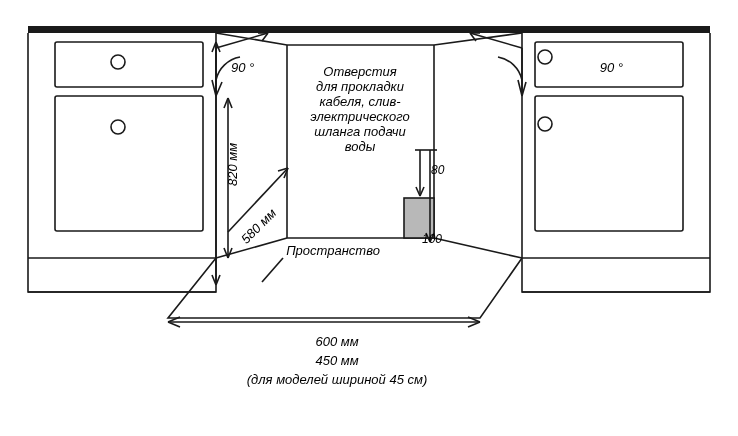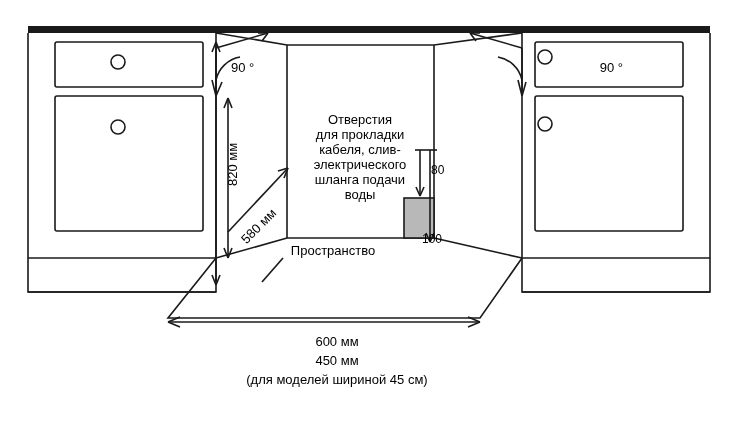--- a/index.html
+++ b/index.html
@@ -1,18 +1,18 @@
 <!DOCTYPE html>
 <html><head>
 <meta charset="utf-8">
 <style>
   html, body { margin:0; padding:0; background:#ffffff; }
   body { width:738px; height:436px; overflow:hidden;
          font-family:"Liberation Sans", sans-serif; color:#111; }
-  #stage { position:relative; width:619px; height:436px; }
+  #stage { position:relative; width:619px; height:436px;font-style:italic; }
   svg#diagram { position:absolute; left:0; top:0; width:738px; height:436px; }
   .lbl { position:absolute; font-size:13px; line-height:15px; color:#000;
          white-space:nowrap; }
   .lbl.center { text-align:center; }
   .rot { transform-origin:0 0; }
   .small { font-size:12px; }
 </style>
 </head>
 <body>
 
@@ -99,21 +99,21 @@
   </svg>
 
   <div class="lbl" style="left:231px; top:60px;">90 °</div>
 
   <div class="lbl" style="left:623px; top:60px; transform:translateX(-100%);">90 °</div>
 
   <div class="lbl rot" style="left:225px; top:186px; transform:rotate(-90deg);">820 мм</div>
 
   <div class="lbl rot" style="left:238px; top:236px; transform:rotate(-45deg);">580 мм</div>
 
-  <div class="lbl center" style="left:360px; top:64px; transform:translateX(-50%); white-space:normal; width:130px;margin-top:48px;">
+  <div class="lbl center" style="left:360px; top:64px; transform:translateX(-50%); white-space:normal; width:130px;">
     <div>Отверстия</div>
     <div>для прокладки</div>
     <div>кабеля, слив-</div>
     <div>электрического</div>
     <div>шланга подачи</div>
     <div>воды</div>
   </div>
 
   <div class="lbl small" style="left:408px; top:163px;margin-left:23px;">80</div>
 

